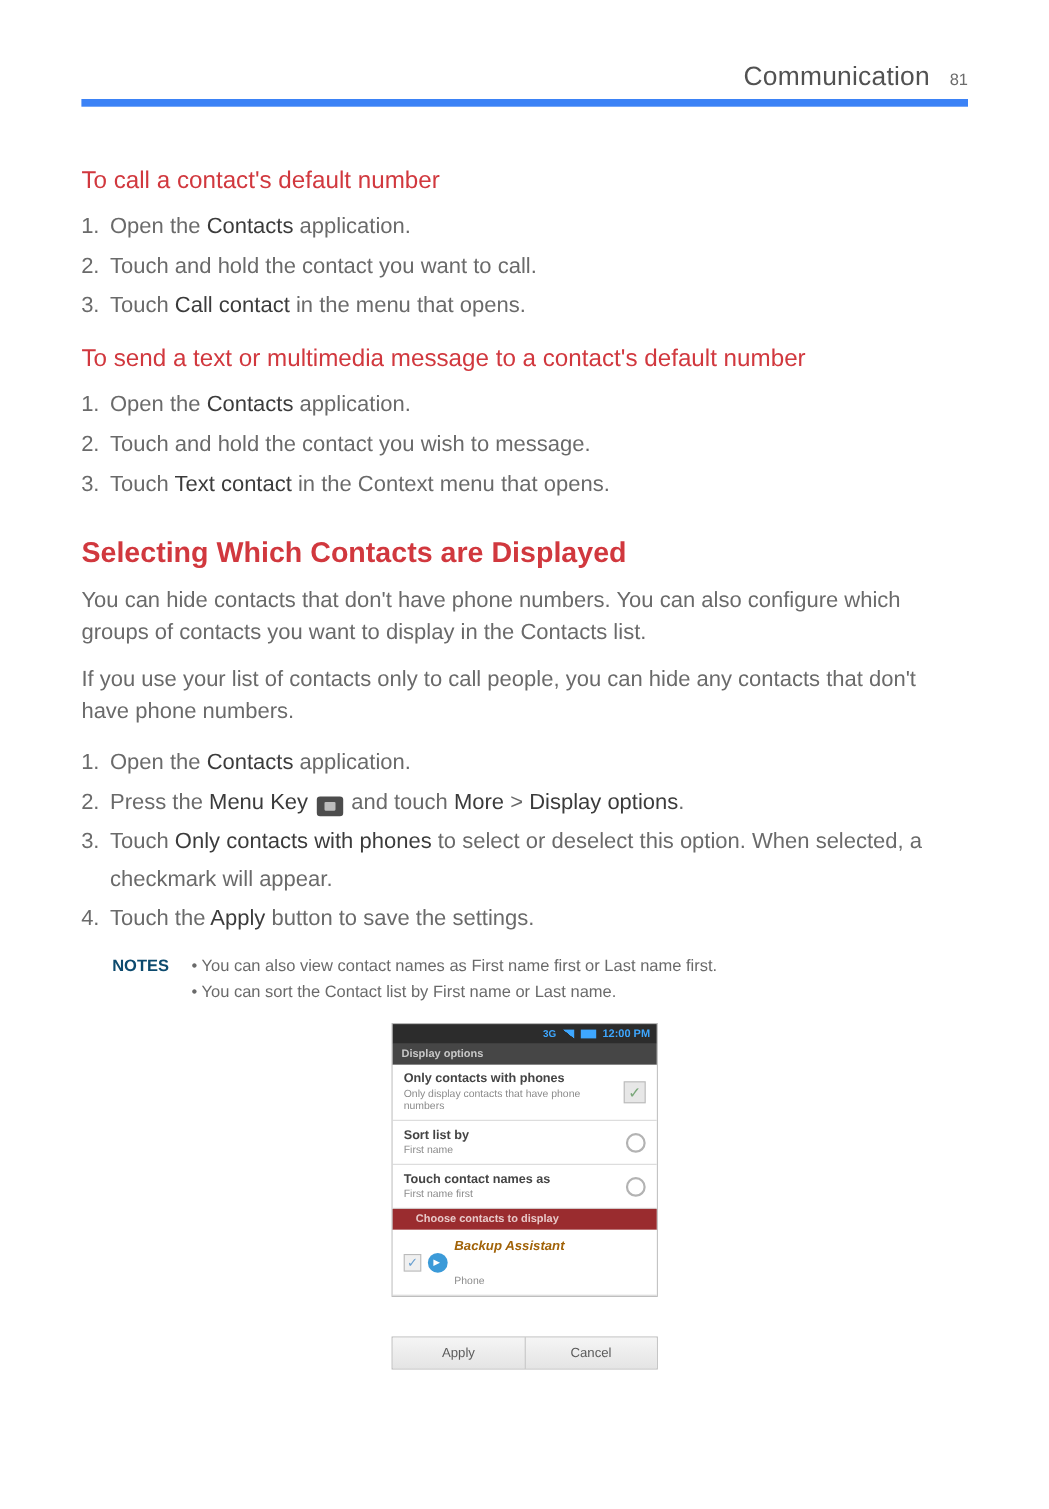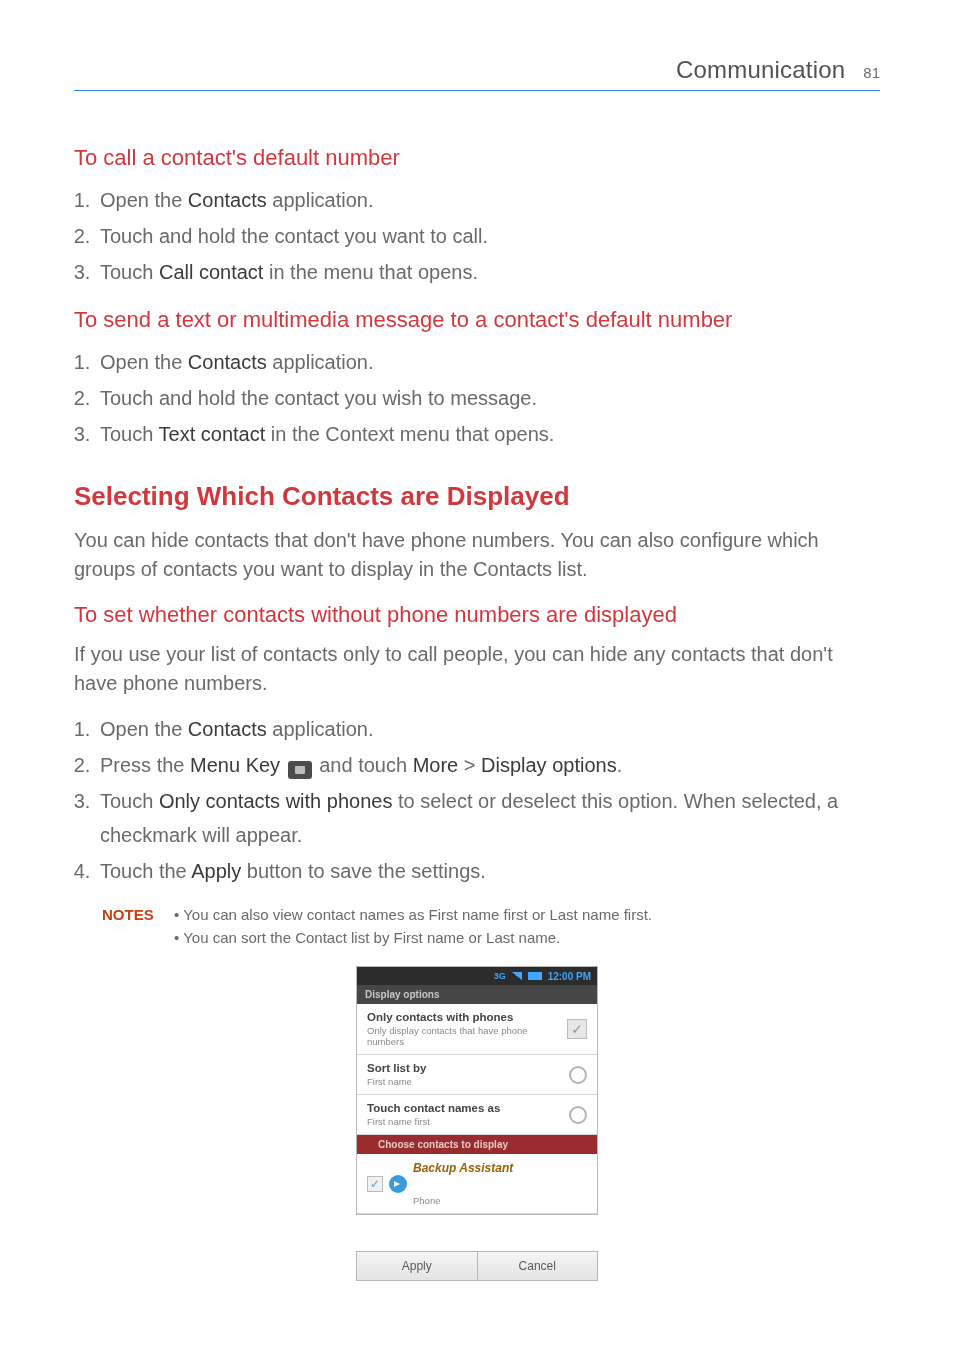--- a/index.html
+++ b/index.html
@@ -14,21 +14,21 @@
   .page {
     width: 954px;
     height: 1372px;
     padding: 56px 74px 60px 74px;
     position: relative;
   }
   .header-row {
     display: flex;
     justify-content: flex-end;
     align-items: baseline;
-    border-bottom: 1px solid #3b82f6;
+    border-bottom: 7px solid #3b82f6;
     padding-bottom: 6px;
     gap: 18px;
   }
   .header-title {
     font-size: 24px;
     color: #525252;
     letter-spacing: 0.2px;
   }
   .page-number {
     font-size: 15px;
@@ -62,21 +62,21 @@
   ol li { padding-left: 4px; margin-bottom: 2px; }
   .dark { color: #3b3b3b; }
   .notes-row {
     display: flex;
     gap: 16px;
     margin: 6px 0 0 28px;
     font-size: 15px;
     color: #6a6a6a;
   }
   .notes-label {
-    color: #c2410c;
+    color: #0c4a6e;
     font-weight: 700;
     min-width: 56px;
   }
   .notes-body { flex: 1; }
   .notes-body .bullet { margin-bottom: 6px; }
   .bullet-dot { color: #6a6a6a; }
   .menu-key-icon {
     display: inline-flex;
     align-items: center;
     justify-content: center;
@@ -225,21 +225,20 @@
       <span>Touch and hold the contact you wish to message.</span>
     </li>
     <li>
       <span>Touch </span><span class="dark">Text contact</span><span> in the Context menu that opens.</span>
     </li>
   </ol>
 
   <div class="section-red-big">Selecting Which Contacts are Displayed</div>
   <div class="para">You can hide contacts that don't have phone numbers. You can also configure which groups of contacts you want to display in the Contacts list.</div>
 
-  <div class="section-red" style="margin-top:18px">To set whether contacts without phone numbers are displayed</div>
   <div class="para">If you use your list of contacts only to call people, you can hide any contacts that don't have phone numbers.</div>
   <ol>
     <li>
       <span>Open the </span><span class="dark">Contacts</span><span> application.</span>
     </li>
     <li>
       <span>Press the </span><span class="dark">Menu Key</span>
       <span class="menu-key-icon">
           <span></span>
         </span>

